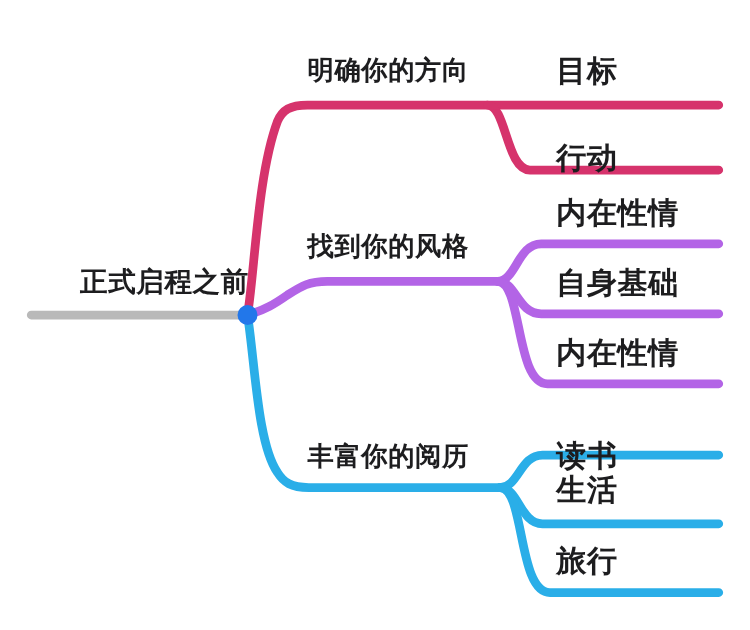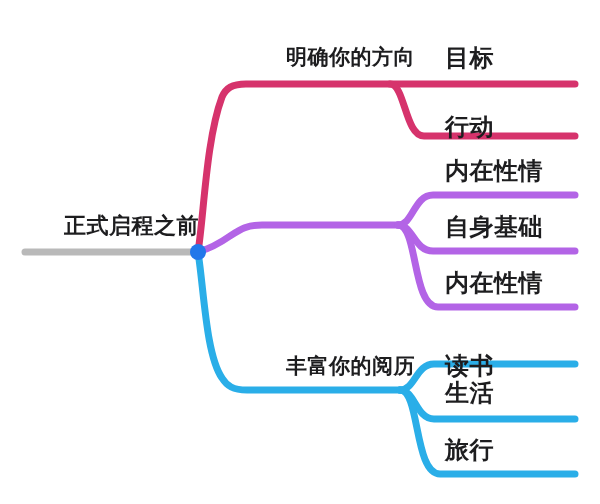--- a/index.html
+++ b/index.html
@@ -32,21 +32,20 @@
     top: 213px;
     width: 174px;
     text-align: right;
     font-size: 22px;
     line-height: 25px;
   }
   .branch-label {
     left: 246px;
     font-size: 21px;
     line-height: 24px;
-    margin-left: 40px;
   }
   .child-label {
     left: 445px;
     font-size: 24px;
     line-height: 22px;
   }
 </style>
 </head>
 <body style="background: rgb(255, 255, 255);">
 
@@ -68,20 +67,21 @@
     <path d="M400,390 C415,390 416,364 434,364 L575,364" stroke-width="7" stroke-linecap="round" stroke-linejoin="round" stroke="#2aaee8"></path>
     <path d="M400,390 C415,390 416,419 434,419 L575,419" stroke-width="7" stroke-linecap="round" stroke-linejoin="round" stroke="#2aaee8"></path>
     <path d="M400,390 C420,390 414,474 440,474 L575,474" stroke-width="7" stroke-linecap="round" stroke-linejoin="round" stroke="#2aaee8"></path>
 
     <circle cx="198" cy="252" r="8" fill="#2277ea"></circle>
   </svg>
 
   <div class="label root-label">正式启程之前</div>
 
   <div class="label branch-label" style="top:45px;">明确你的方向</div>
+  <div class="label branch-label" style="top:186px;">找到你的风格</div>
   <div class="label branch-label" style="top:354px;">丰富你的阅历</div>
 
   <div class="label child-label" style="top:47px;">目标</div>
   <div class="label child-label" style="top:116px;">行动</div>
 
   <div class="label child-label" style="top:216px;">自身基础</div>
   <div class="label child-label" style="top:160px;">内在性情</div>
   <div class="label child-label" style="top:272px;">内在性情</div>
 
   <div class="label child-label" style="top:331px;margin-top:24px;">读书</div>

